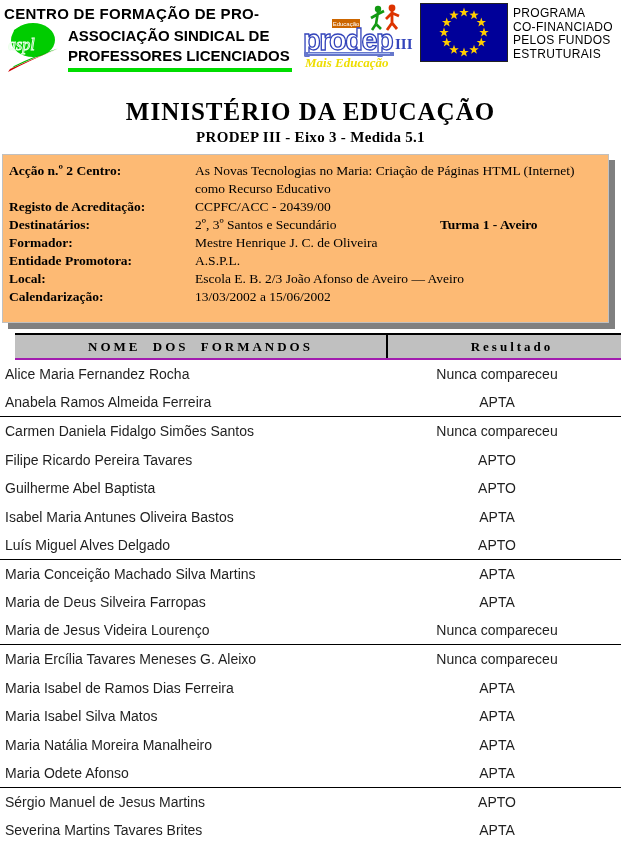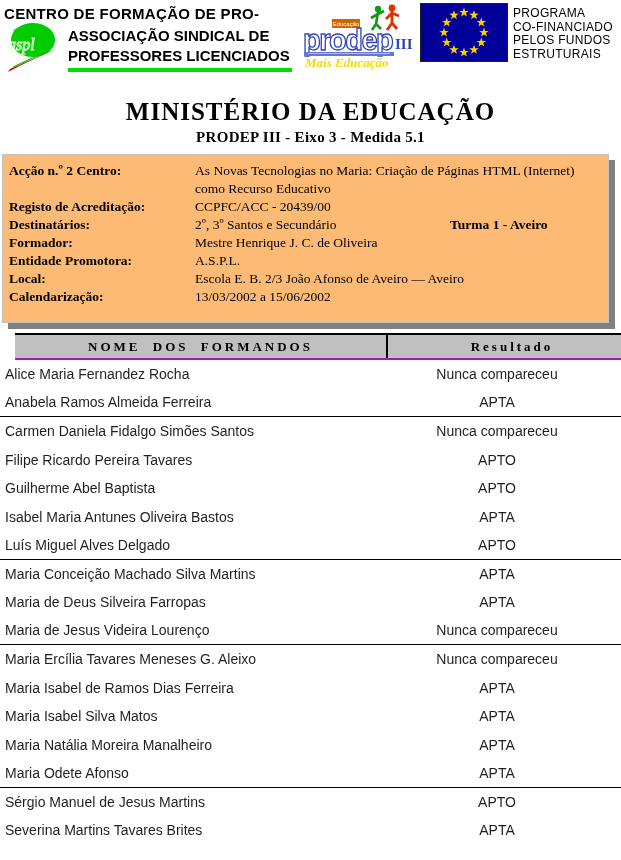--- a/index.html
+++ b/index.html
@@ -40,21 +40,21 @@
   
   .info-box {
     position:absolute; left:2px; top:154px; width:607px; height:169px;
     border:1px solid #c0c0c0; background:#fdba74;
     box-shadow:6px 6px 0 #808080;
     padding:7px 0 0 6px; font-size:13.5px;
   }
   .info-row { position:relative; display:flex; align-items:flex-start; line-height:18px; }
   .info-label { width:186px; flex:0 0 186px; font-weight:bold; }
   .info-value { width:408px; }
-  .info-extra { position:absolute; left:441px; top:0; font-weight:bold; white-space:nowrap; }
+  .info-extra { position:absolute; left:431px; top:0; font-weight:bold; white-space:nowrap; }
 
   
   .grid-header {
     position:absolute; left:15px; top:333px; width:621px; height:27px;
     background:#c0c0c0; border-top:2px solid #000; border-bottom:2px solid #a21caf;
     display:flex; font-size:13px; font-weight:bold;
   }
   .grid-header .hcell { display:flex; align-items:center; justify-content:center; letter-spacing:3px; word-spacing:6px; }
   .hcell-name { width:373px; border-right:2px solid #000; }
   .hcell-result { flex:1; }

